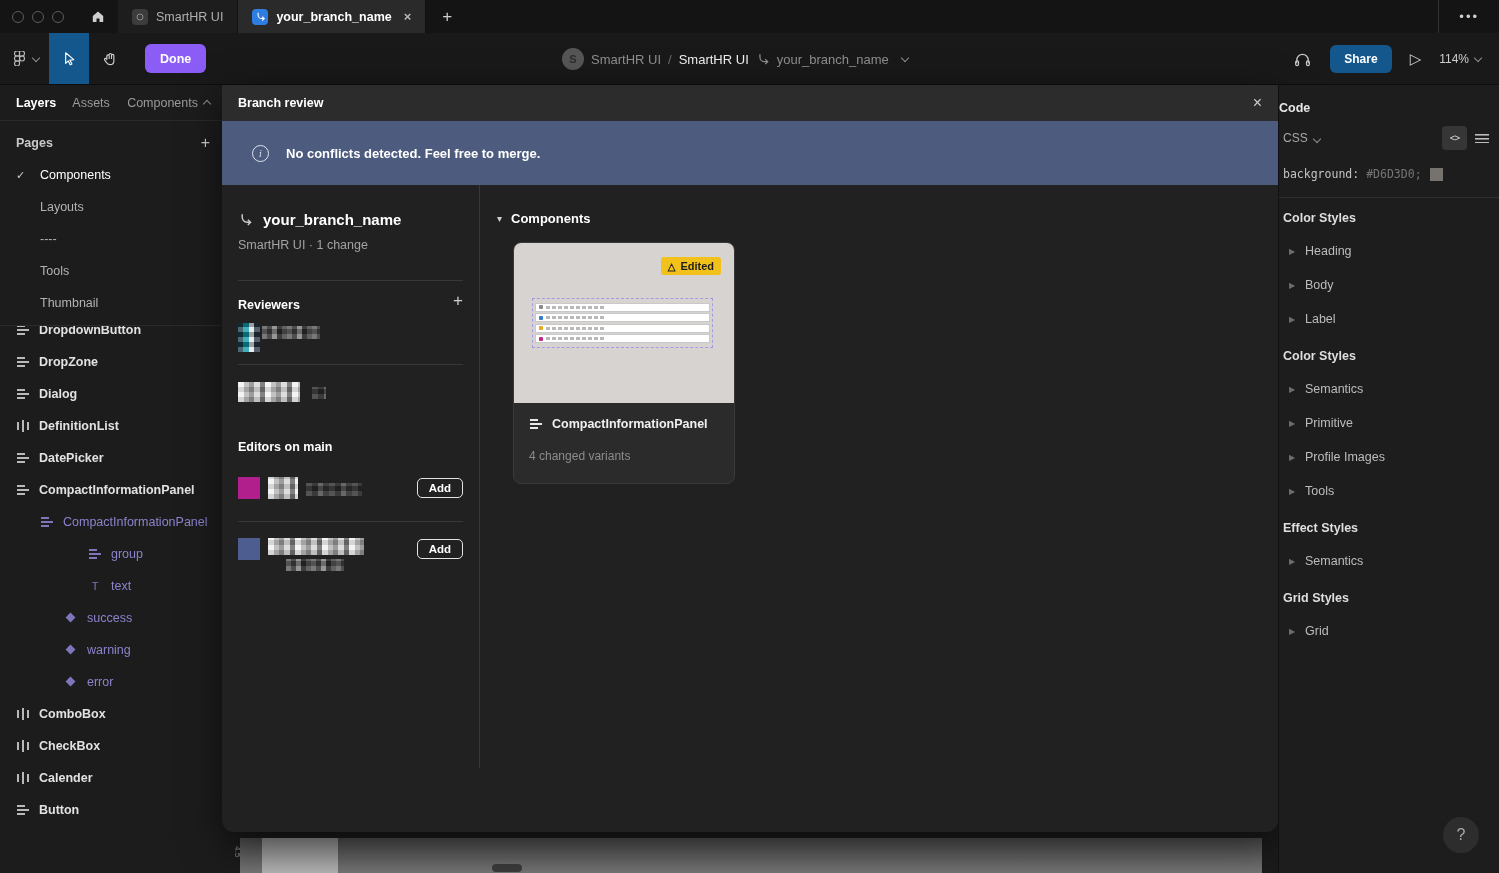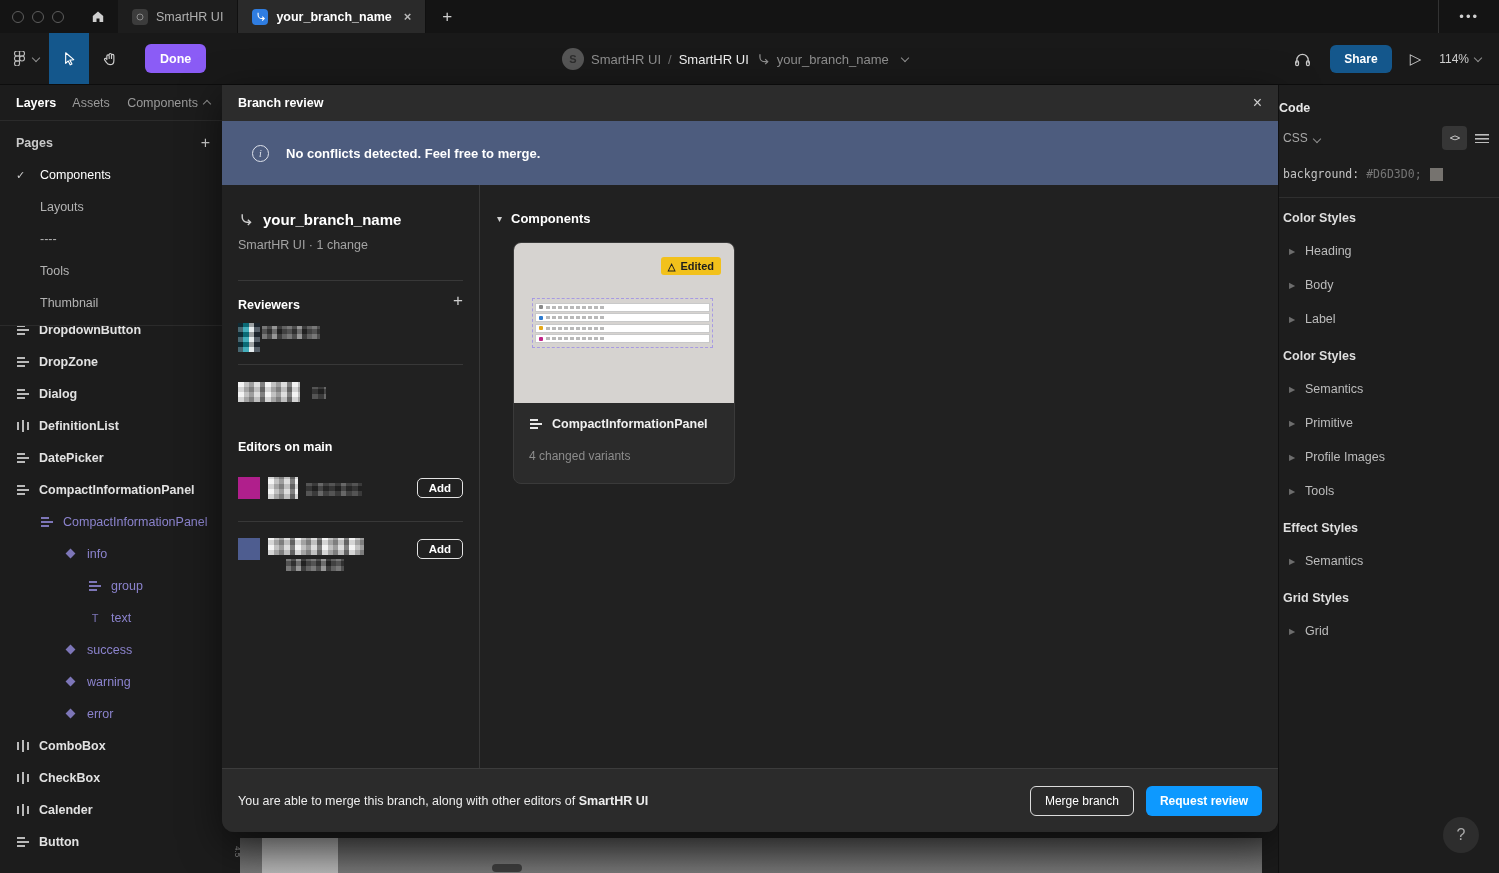--- a/index.html
+++ b/index.html
@@ -310,24 +310,20 @@
       <span class="ic ic-hl"></span>
       <span>DatePicker</span>
     </div>
     <div class="trow cw d0">
       <span class="ic ic-hl"></span>
       <span>CompactInformationPanel</span>
     </div>
     <div class="trow cp d1">
       <span class="ic ic-hl"></span>
       <span>CompactInformationPanel</span>
-    </div>
-    <div class="trow cp d2">
-      <span class="ic ic-dia"></span>
-      <span>info</span>
     </div>
     <div class="trow cp d3">
       <span class="ic ic-hl"></span>
       <span>group</span>
     </div>
     <div class="trow cp d3">
       <span class="ic ic-T">T</span>
       <span>text</span>
     </div>
     <div class="trow cp d2">
@@ -456,29 +452,20 @@
           <div class="card-name-row">
             <span class="ic ic-hl" style="color:#e8e8e8"></span>
             <span class="card-name">CompactInformationPanel</span>
           </div>
           <div class="card-meta">4 changed variants</div>
         </div>
       </div>
     </div>
   </div>
 
-  <div class="m-footer">
-    <span class="m-footer-msg">
-      <span>You are able to merge this branch, along with other editors of </span><b>SmartHR UI</b>
-    </span>
-    <span class="m-footer-btns">
-      <button class="btn-outline">Merge branch</button>
-      <button class="btn-primary">Request review</button>
-    </span>
-  </div>
 </div>
 
 <div class="rpanel">
   <div class="rp-code-title">Code</div>
   <div class="rp-css-row">
     <span>
       <span>CSS</span><span class="chev"></span>
     </span>
     <span class="rp-css-icons">
       <span class="code-view-btn">&lt;&gt;</span>

